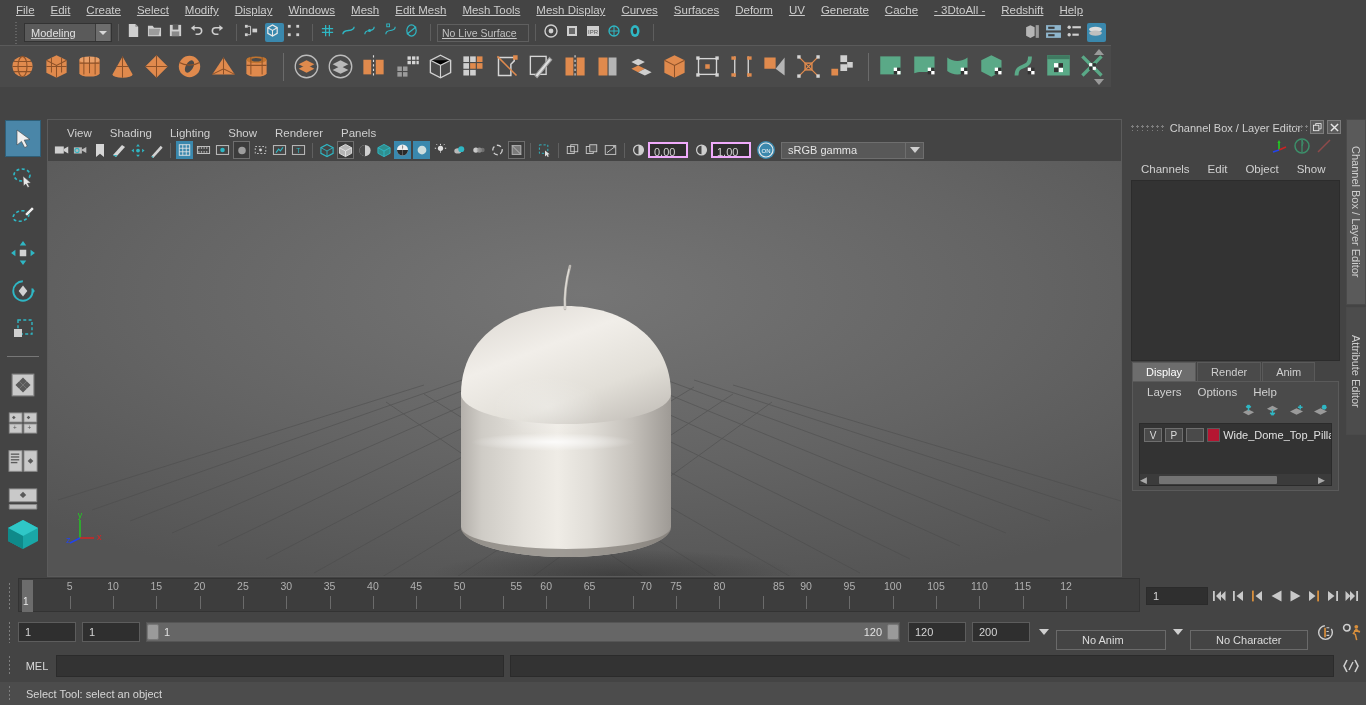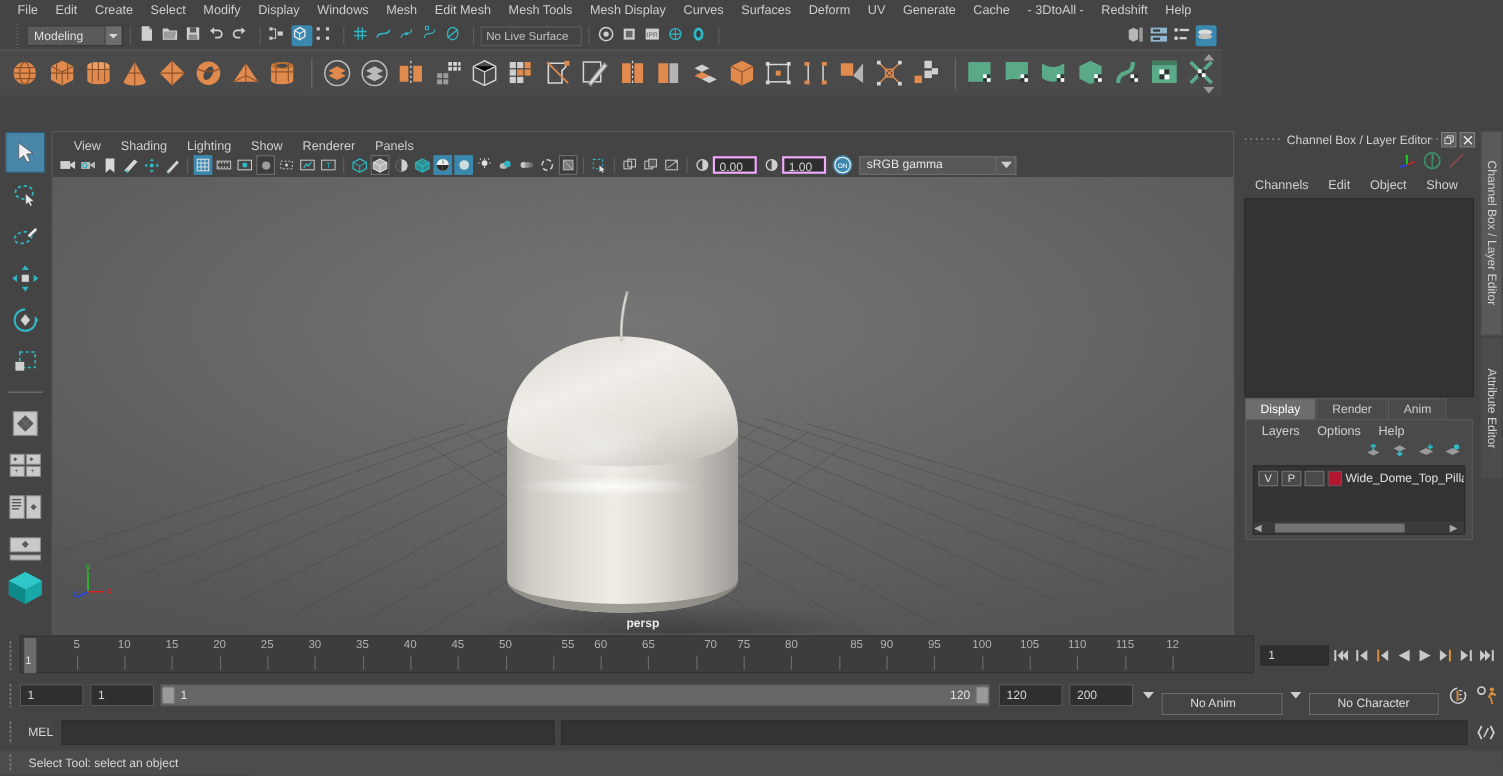--- a/index.html
+++ b/index.html
@@ -4,21 +4,21 @@
 <style>
   * { box-sizing: border-box; margin:0; padding:0; }
   html,body { width:1366px; height:705px; overflow:hidden; }
   body {
     background:#444444;
     font-family:"Liberation Sans", sans-serif;
     font-size:11px;
     color:#c8c8c8;
     -webkit-font-smoothing:antialiased;
   }
-  .app { position:relative; width:1111px; height:705px; background:#444; }
+  .app { position:relative; width:1111px; height:705px; background:#444;text-decoration:underline; }
 
   
   .menubar { height:20px; background:#444444; display:flex; align-items:center; padding-left:8px; }
   .menubar .mi { padding:0 8px; font-size:11.5px; color:#cccccc; line-height:20px; cursor:default; white-space:nowrap;}
 
   
   .statusline { height:25px; background:#444444; display:flex; align-items:center; padding-left:14px; position:relative; }
   .grip { width:7px; height:22px; background:
       repeating-linear-gradient(to bottom, #6a6a6a 0 1px, transparent 1px 3px);
       background-size:2px 3px; background-repeat:repeat-y; background-position:1px 0;
@@ -1081,21 +1081,20 @@
       <div class="axisgizmo">
         <svg width="40" height="40" viewBox="0 0 40 40">
           <line x1="14" y1="28" x2="14" y2="10" stroke="#22cc22" stroke-width="1.4"></line>
           <line x1="14" y1="28" x2="28" y2="28" stroke="#dd2222" stroke-width="1.4"></line>
           <line x1="14" y1="28" x2="4" y2="33" stroke="#2244ee" stroke-width="1.4"></line>
           <text x="14" y="8" font-size="9" fill="#22cc22" text-anchor="middle" font-family="sans-serif">y</text>
           <text x="31" y="30" font-size="9" fill="#dd2222" font-family="sans-serif">x</text>
           <text x="0" y="33" font-size="9" fill="#2244ee" font-family="sans-serif">z</text>
         </svg>
       </div>
-      <div class="persp-lbl">persp</div>
     </div>
   </div>
 
   <div class="rdock">
     <div class="rdock-title">
       <div class="dots"></div>
       <span>Channel Box / Layer Editor</span>
       <div class="dots2"></div>
       <div class="winbtn" style="right:21px;">
         <svg width="9" height="9" viewBox="0 0 10 10">

